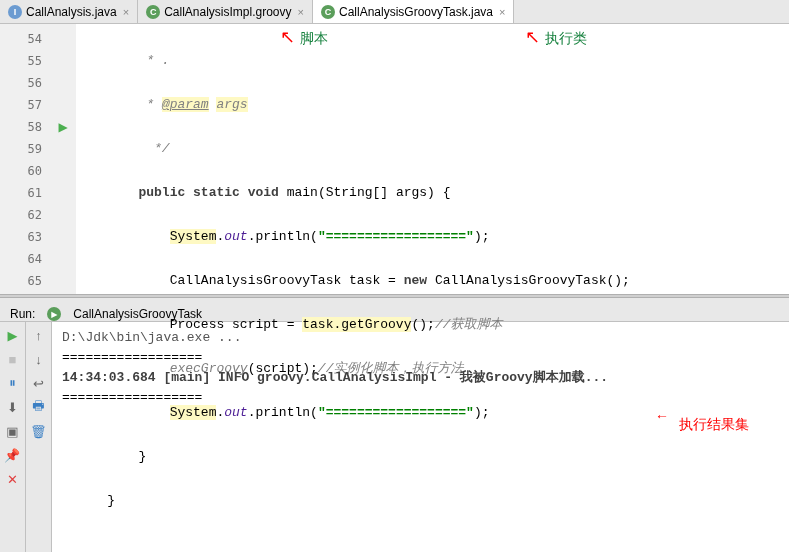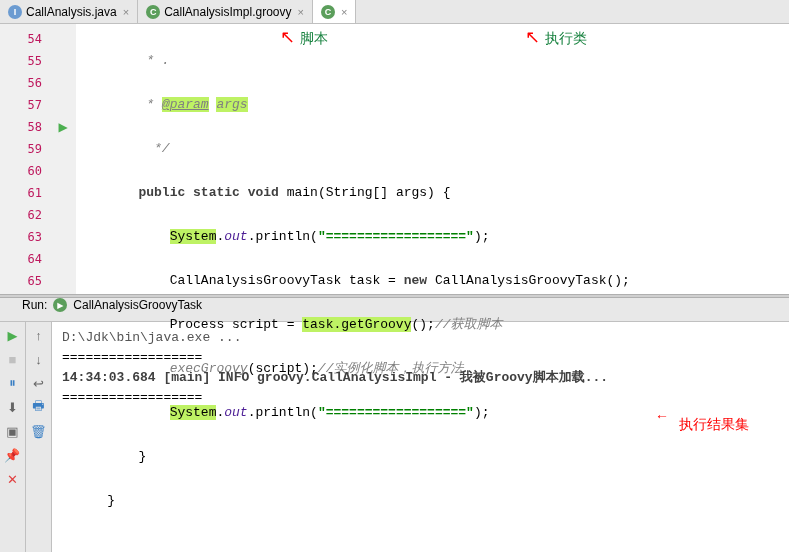--- a/index.html
+++ b/index.html
@@ -8,33 +8,33 @@
 .tab { display: flex; align-items: center; padding: 0 8px; border-right: 1px solid #c0c0c0; background: #e8e8e8; gap: 4px; font-size: 12px; cursor: pointer; }
 .tab.active { background: #fff; }
 .tab .file-icon { width: 14px; height: 14px; border-radius: 50%; display: flex; align-items: center; justify-content: center; font-size: 9px; color: #fff; font-weight: bold; }
 .icon-i { background: #6b9bd1; }
 .icon-c { background: #5b9e5b; }
 .tab .close { color: #888; font-size: 11px; margin-left: 2px; }
 .annotations-top { position: relative; height: 0; }
 .annot-label { position: absolute; color: #15803d; font-size: 14px; font-family: "Microsoft YaHei", sans-serif; }
 .arrow-nw { position: absolute; color: #ff0000; font-size: 18px; }
 .editor-wrap { display: flex; height: 270px; background: #fff; }
-.gutter { width: 50px; background: #f0f0f0; text-align: right; padding-right: 8px; color: #be185d; font-family: Consolas, monospace; font-size: 12px; line-height: 22px; padding-top: 4px; }
+.gutter { width: 50px; background: #f0f0f0; text-align: right; padding-right: 8px; color: #737373; font-family: Consolas, monospace; font-size: 12px; line-height: 22px; padding-top: 4px; }
 .gutter-icons { width: 26px; background: #f0f0f0; padding-top: 4px; }
 .gutter-icons .run-tri { color: #4caf50; font-size: 12px; text-align: center; line-height: 22px; height: 22px; }
 .gutter-icons .lineholder { height: 22px; }
 .code { flex: 1; font-family: Consolas, "Courier New", monospace; font-size: 13px; line-height: 22px; padding-top: 4px; white-space: pre; }
 .kw { color: #404040; font-weight: bold; }
 .str { color: #008000; font-weight: bold; }
 .cmt { color: #808080; font-style: italic; }
 .cmt-u { text-decoration: underline; }
 .fld { color: #4c1d95; font-style: italic; }
-.hl { background: #bef264; }
+.hl { background: #fef9c3; }
 .divider { height: 4px; background: #d0d0d0; border-top: 1px solid #b0b0b0; border-bottom: 1px solid #b0b0b0; }
-.run-header { display: flex; align-items: flex-start; height: 24px; background: #e8e8e8; border-bottom: 1px solid #c0c0c0; padding-left: 22px; gap: 6px; font-size: 12px; }
+.run-header { display: flex; align-items: flex-end; height: 24px; background: #e8e8e8; border-bottom: 1px solid #c0c0c0; padding-left: 10px; gap: 12px; font-size: 12px; }
 .run-header .play-icon { width: 14px; height: 14px; background: #5b9e5b; border-radius: 50%; display: flex; align-items: center; justify-content: center; color: #fff; font-size: 8px; }
 .run-body { display: flex; height: 230px; }
 .run-left { width: 26px; background: #e8e8e8; display: flex; flex-direction: column; align-items: center; padding-top: 4px; gap: 6px; border-right: 1px solid #c0c0c0; }
 .run-left2 { width: 26px; background: #e8e8e8; display: flex; flex-direction: column; align-items: center; padding-top: 4px; gap: 6px; border-right: 1px solid #c0c0c0; }
 .tool-btn { width: 18px; height: 18px; display: flex; align-items: center; justify-content: center; font-size: 13px; color: #666; cursor: pointer; }
 .tool-btn.green { color: #4caf50; }
 .tool-btn.red { color: #e04040; }
 .tool-btn.blue { color: #3a7fc4; }
 .console { flex: 1; font-family: Consolas, "Courier New", monospace; font-size: 13px; line-height: 20px; padding: 6px 10px; position: relative; border-radius: 27px; }
 .console .path { color: #555; }
@@ -52,20 +52,21 @@
     <span>CallAnalysis.java</span>
     <span class="close">×</span>
   </div>
   <div class="tab">
     <span class="file-icon icon-c">C</span>
     <span>CallAnalysisImpl.groovy</span>
     <span class="close">×</span>
   </div>
   <div class="tab active">
     <span class="file-icon icon-c">C</span>
+    <span>CallAnalysisGroovyTask.java</span>
     <span class="close">×</span>
   </div>
 </div>
 
 <div class="annotations-top">
   <span class="arrow-nw" style="left:280px; top:2px;">↖</span>
   <span class="annot-label" style="left:300px; top:6px;">脚本</span>
   <span class="arrow-nw" style="left:525px; top:2px;">↖</span>
   <span class="annot-label" style="left:545px; top:6px;">执行类</span>
 </div>

